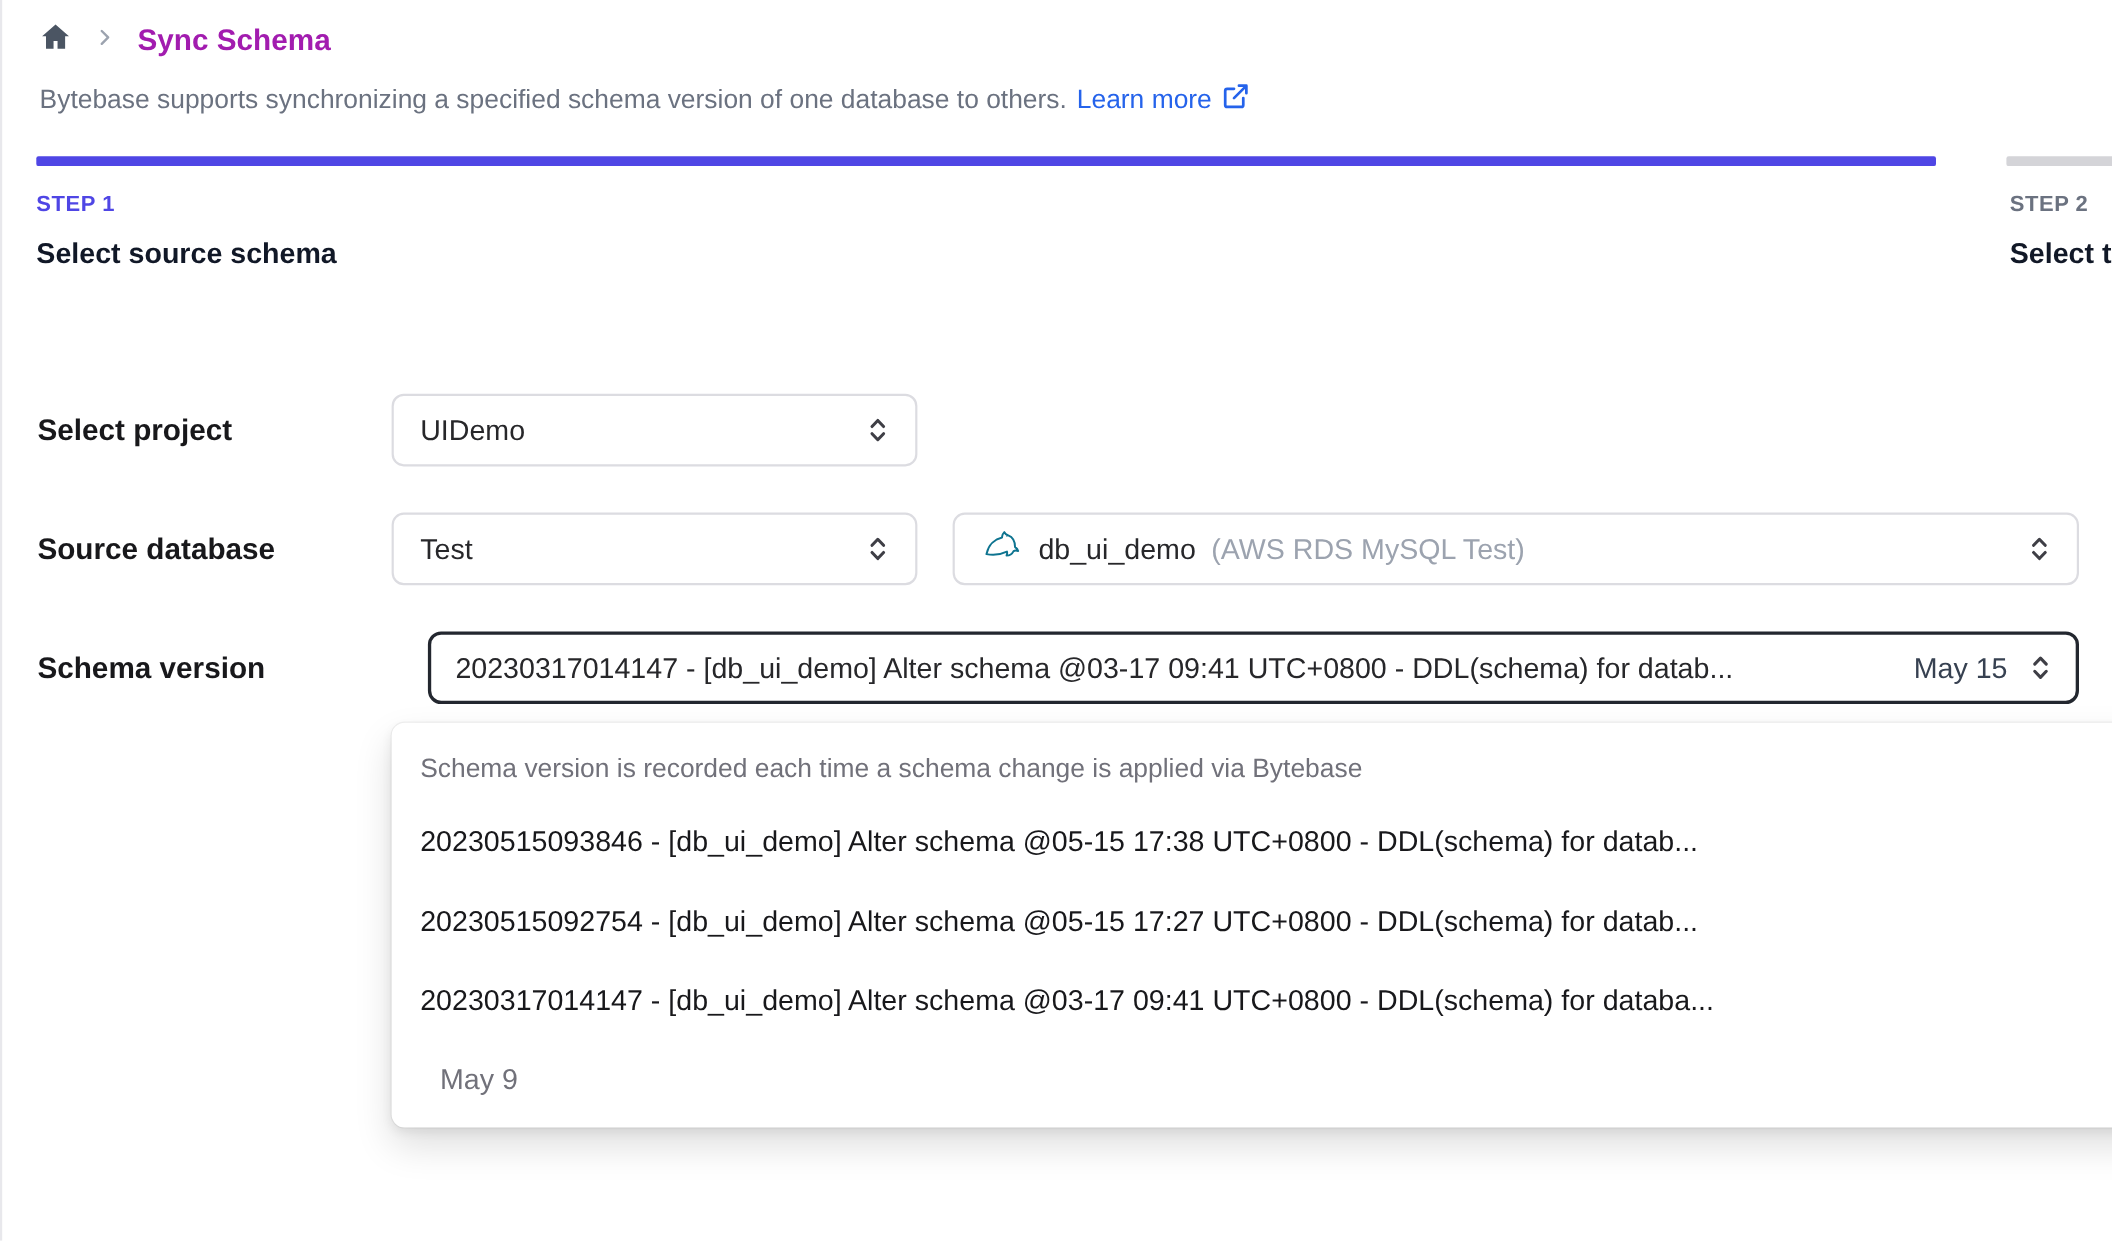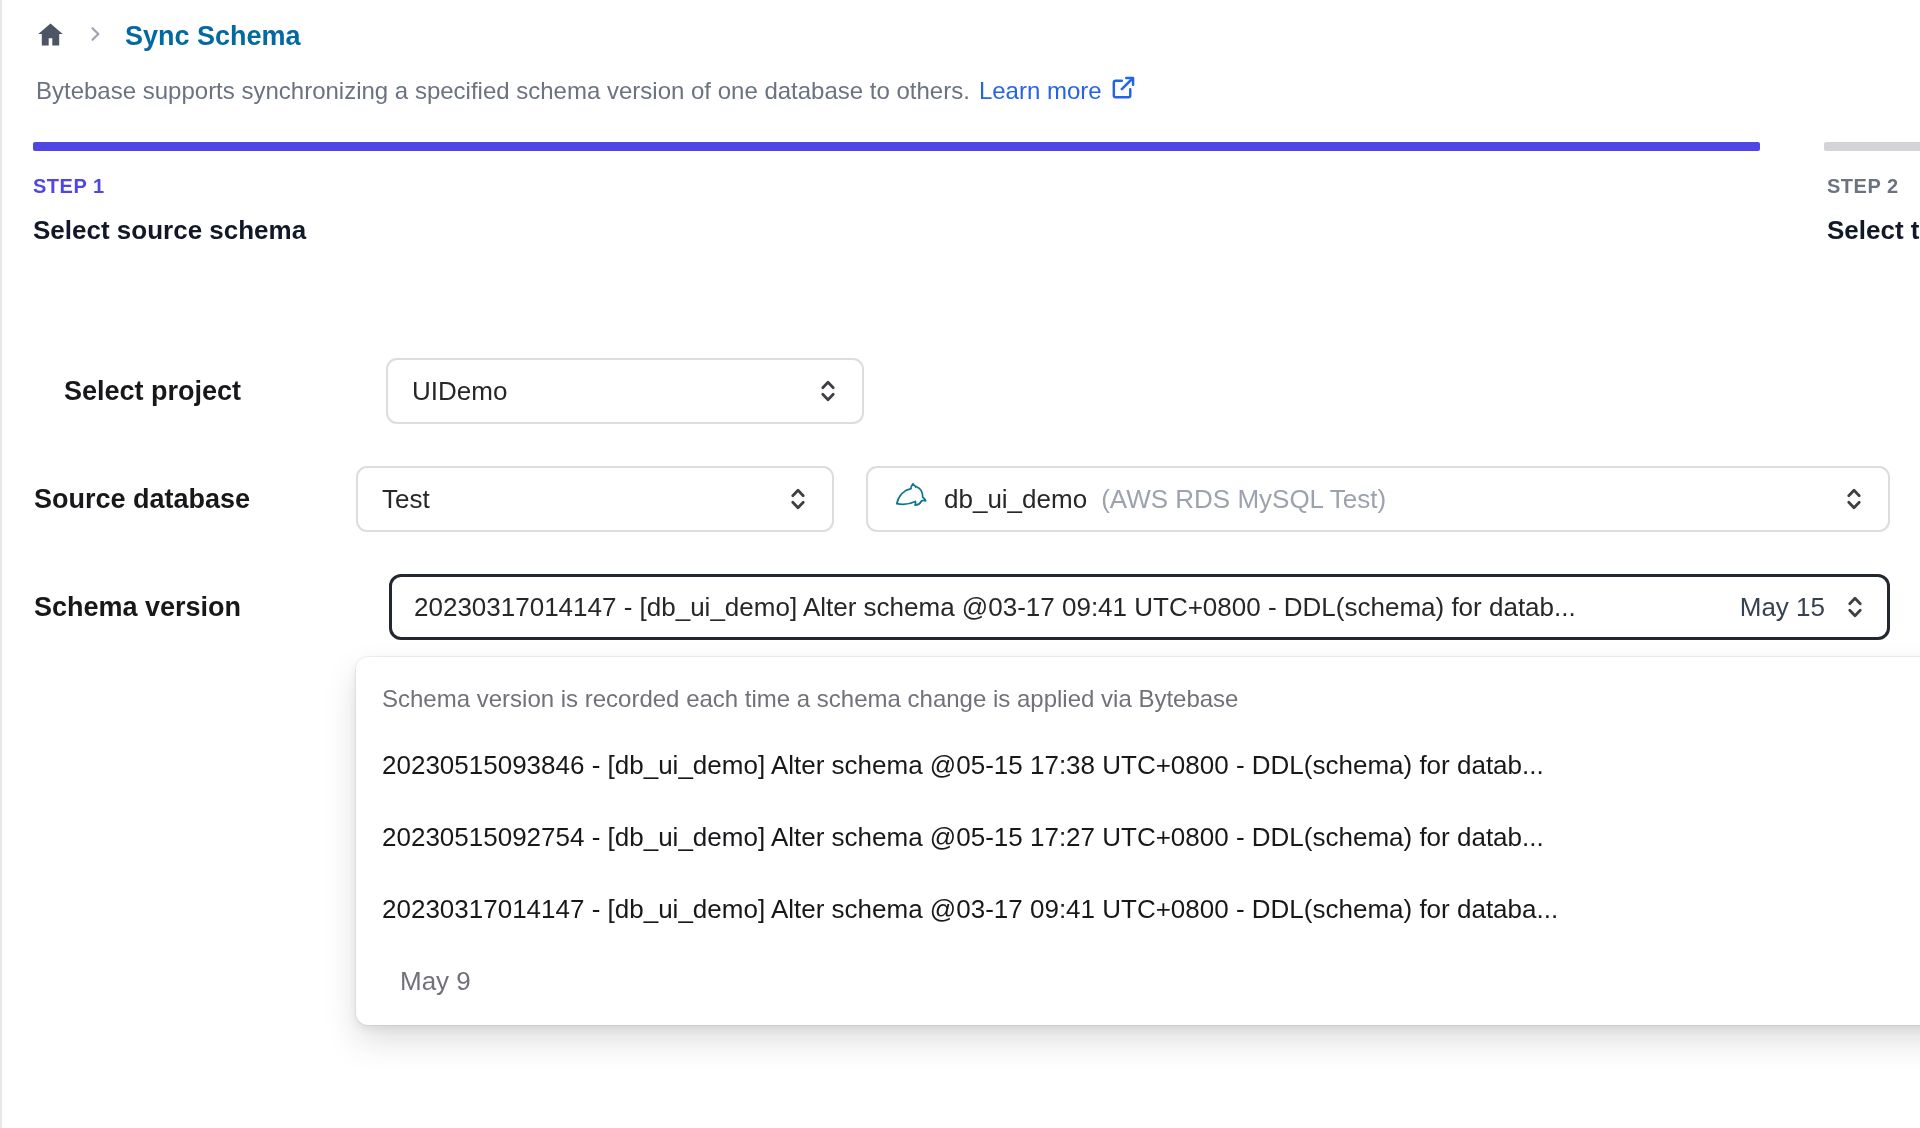--- a/index.html
+++ b/index.html
@@ -14,42 +14,42 @@
   }
   *{margin:0;padding:0;box-sizing:border-box;}
   html,body{width:1920px;height:1128px;}
   body{font-family:"Liberation Sans","DejaVu Sans",sans-serif;background:#fff;}
   .page{position:relative;width:1920px;height:1128px;background:#fff;overflow:hidden;}
   .left-rail{position:absolute;left:0;top:0;width:2px;height:100%;background:#e8e8ec;}
 
   
   .breadcrumb{position:absolute;left:36px;top:14px;height:44px;display:flex;align-items:center;gap:20px;}
   .crumb-home{display:flex;align-items:center;cursor:pointer;}
-  .page-title{font-size:27px;font-weight:600;color:#0369a1;}
+  .page-title{font-size:27px;font-weight:600;color:#a21caf;}
 
   
   .description{position:absolute;left:36px;top:74px;display:flex;align-items:center;gap:9px;font-size:24px;color:var(--text-gray);white-space:nowrap;}
   .learn-more{display:flex;align-items:center;gap:8px;color:var(--link);font-weight:500;cursor:pointer;text-decoration:none;}
 
   
   .progress-seg{position:absolute;top:142px;height:9px;border-radius:2px;}
   .seg-active{left:33px;width:1727px;background:var(--accent);}
   .seg-inactive{left:1824px;width:96px;background:var(--bar-inactive);border-radius:2px 0 0 2px;}
 
   
   .step-label{position:absolute;top:175px;font-size:20px;font-weight:700;letter-spacing:.5px;white-space:nowrap;}
   .step-title{position:absolute;top:215px;font-size:26px;font-weight:700;color:#111827;white-space:nowrap;}
   .step-1-label{left:33px;color:var(--accent);}
   .step-1-title{left:33px;}
   .step-2-label{left:1827px;color:var(--text-gray);}
   .step-2-title{left:1827px;}
 
   
   .form-row{position:absolute;left:34px;height:66px;display:flex;align-items:center;}
-  .row-project{top:358px;margin-left:30px;}
+  .row-project{top:358px;}
   .row-database{top:466px;}
   .row-version{top:574px;width:1856px;gap:33px;}
   .form-label{width:322px;flex:none;font-size:27px;font-weight:600;color:var(--text-dark);}
   .select{height:66px;background:#fff;border:2px solid var(--border);border-radius:11px;display:flex;align-items:center;padding:0 20px 0 24px;cursor:pointer;font-size:26px;color:#27272a;}
   .select-project,.select-env{width:478px;}
   .select-db{width:1024px;margin-left:32px;gap:14px;}
   .select-version{flex:1;border:3px solid var(--focus);border-radius:12px;padding:0 18px 0 22px;}
   .selector-icon{margin-left:auto;flex:none;display:flex;}
   .db-name{font-weight:500;color:#27272a;white-space:nowrap;}
   .db-detail{color:#9ca3af;white-space:nowrap;}

